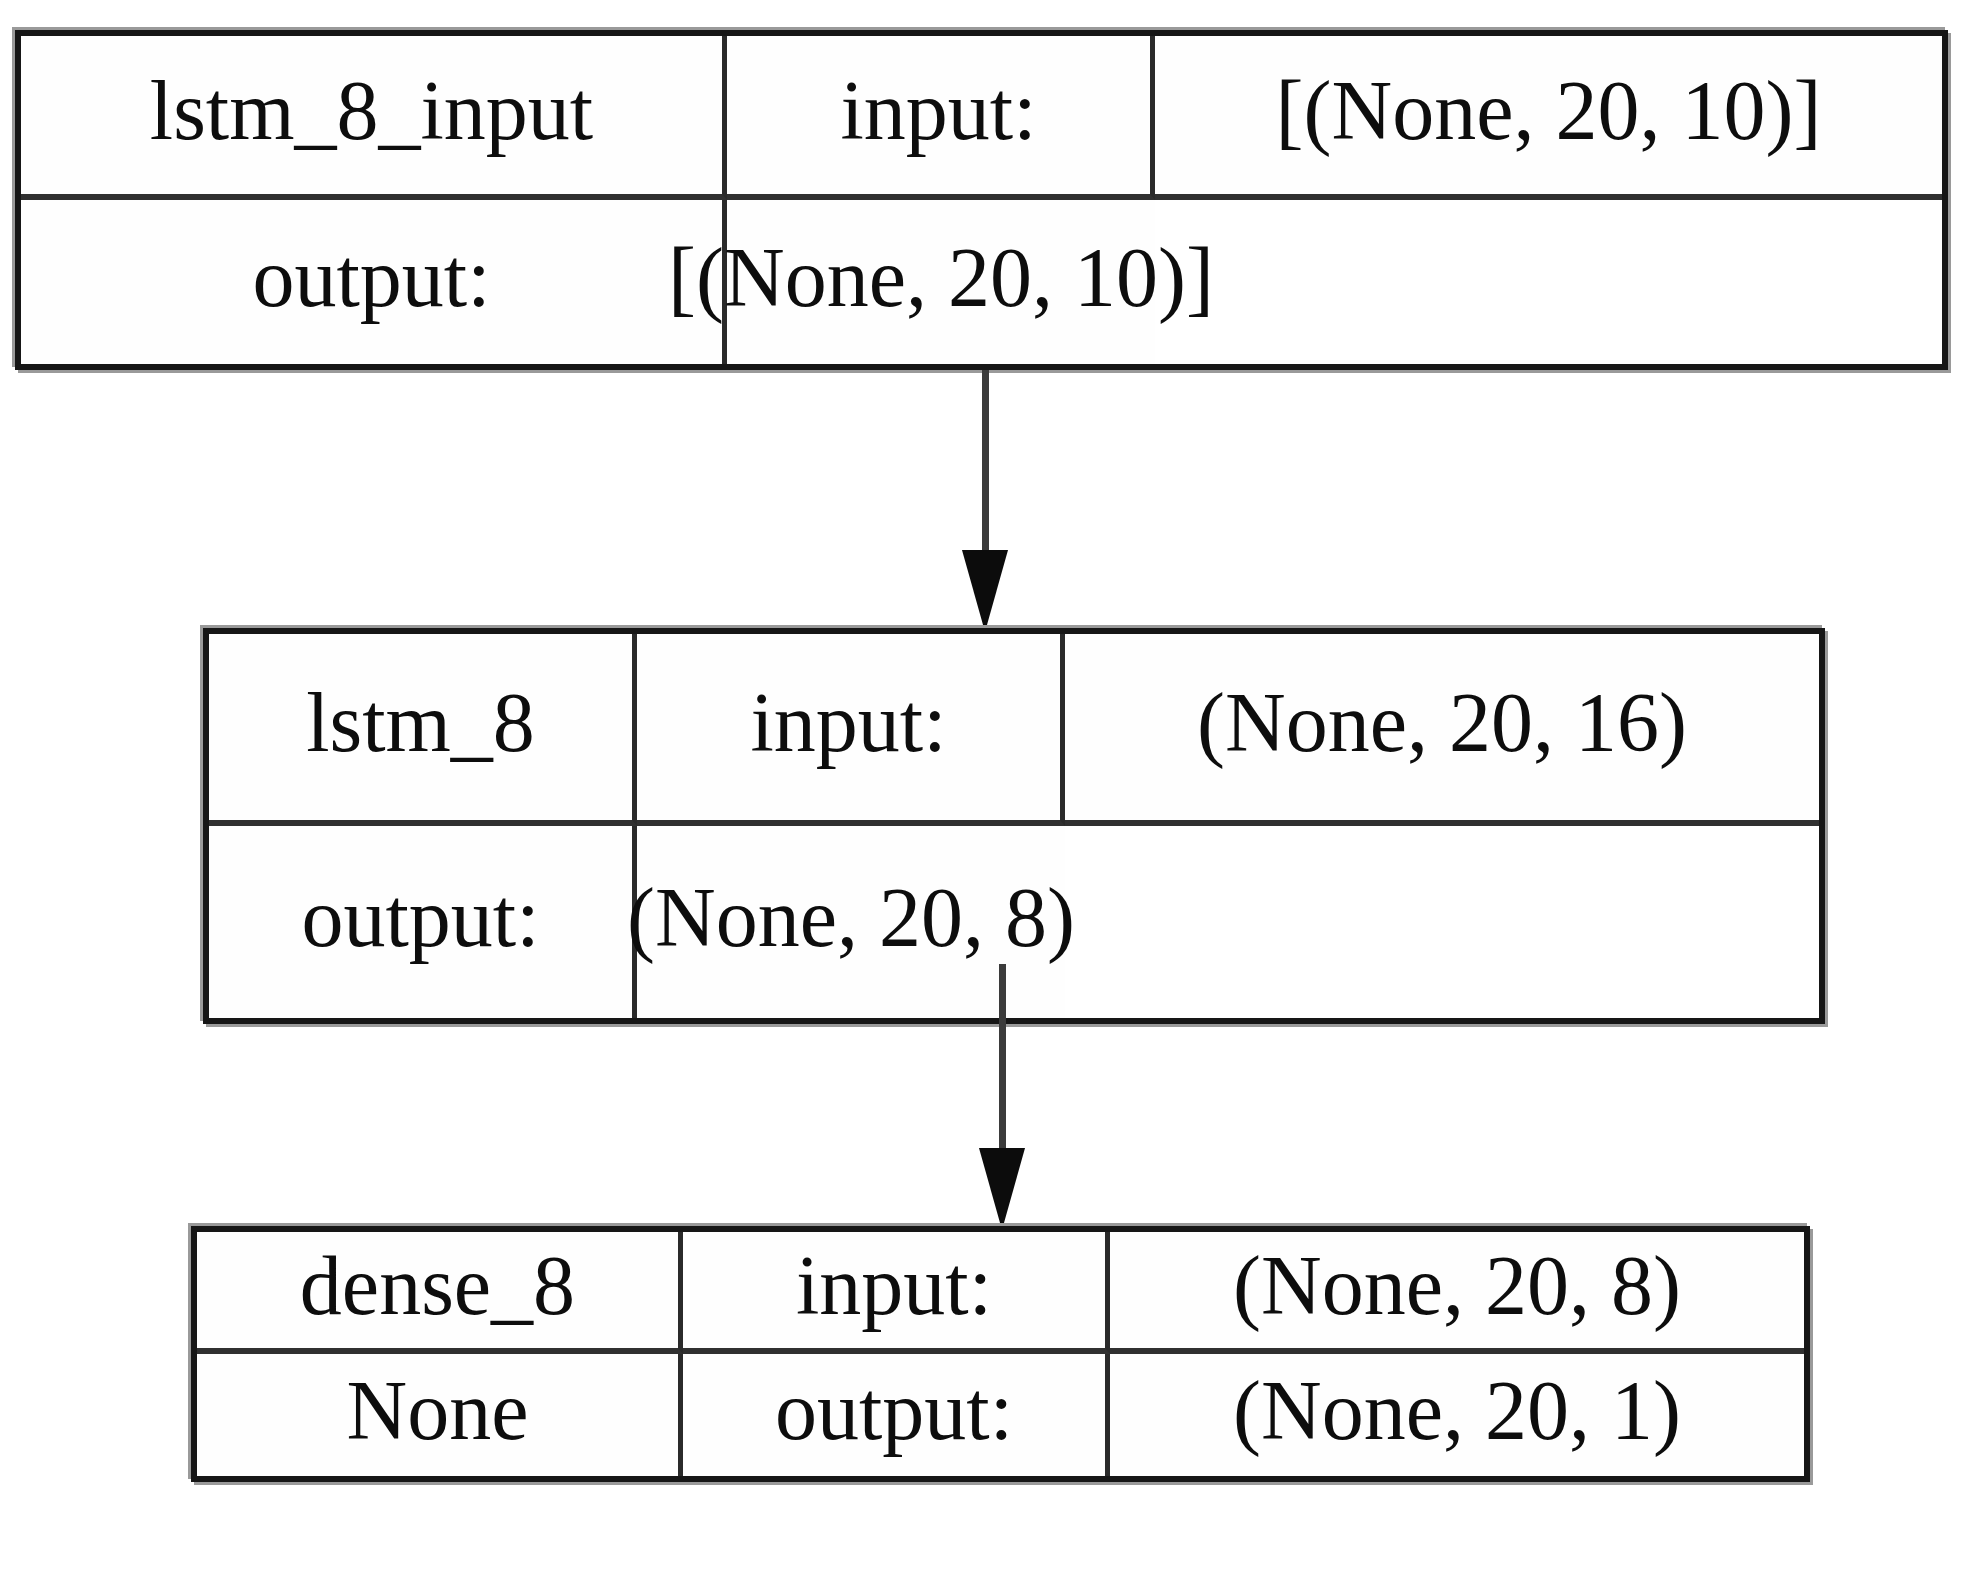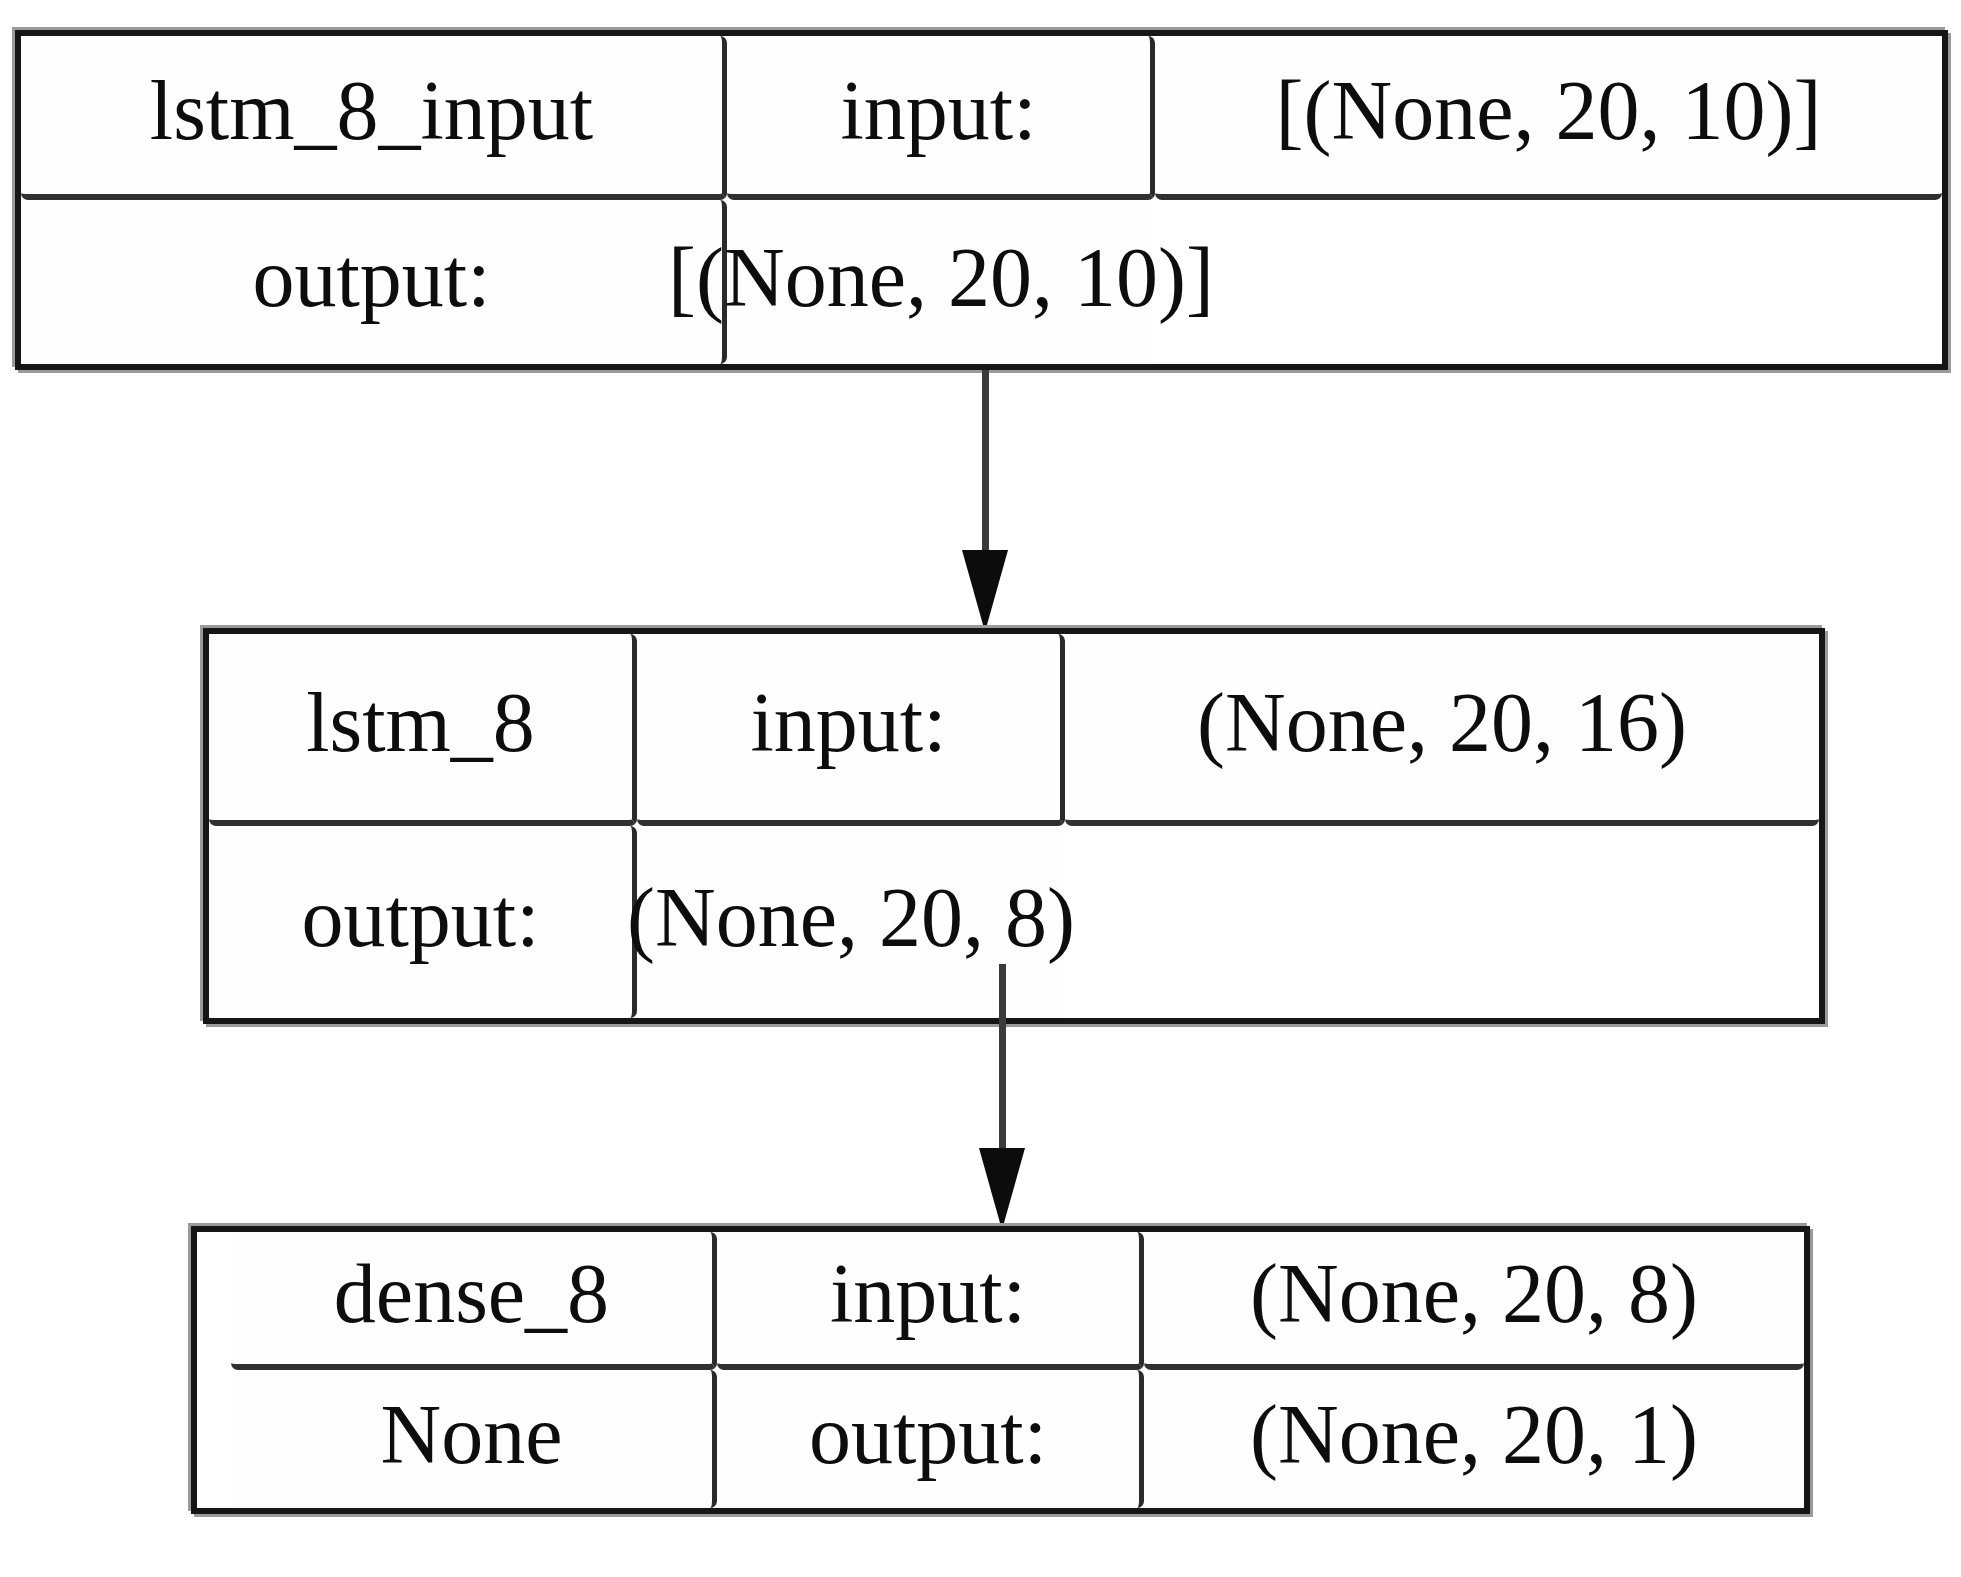--- a/index.html
+++ b/index.html
@@ -32,35 +32,33 @@
     width: 1933px; height: 340px;
     grid-template-columns: 706px 428px auto;
   }
   .box2 {
     left: 203px; top: 628px;
     width: 1622px; height: 396px;
     grid-template-columns: 428px 428px auto;
   }
   .box3 {
     left: 191px; top: 1226px;
-    width: 1619px; height: 288px;
+    width: 1619px; height: 256px;
     grid-template-columns: 486px 427px auto;
-    padding-left: 34px;
   }
   .cell {
     display: flex;
     align-items: center;
     justify-content: center;
     font-size: 84px;
     line-height: 1;
     white-space: nowrap;
     box-sizing: border-box;
     background: #fefefe;
     padding-bottom: 8px;
-    border-radius: 7px;
   }
   .cell.cdiv { border-right: 5px solid #2a2a2a; }
   .cell.rdiv { border-bottom: 6px solid #303030; }
 
   
   .arrow {
     position: absolute;
     width: 48px;
     display: flex;
     flex-direction: column;

